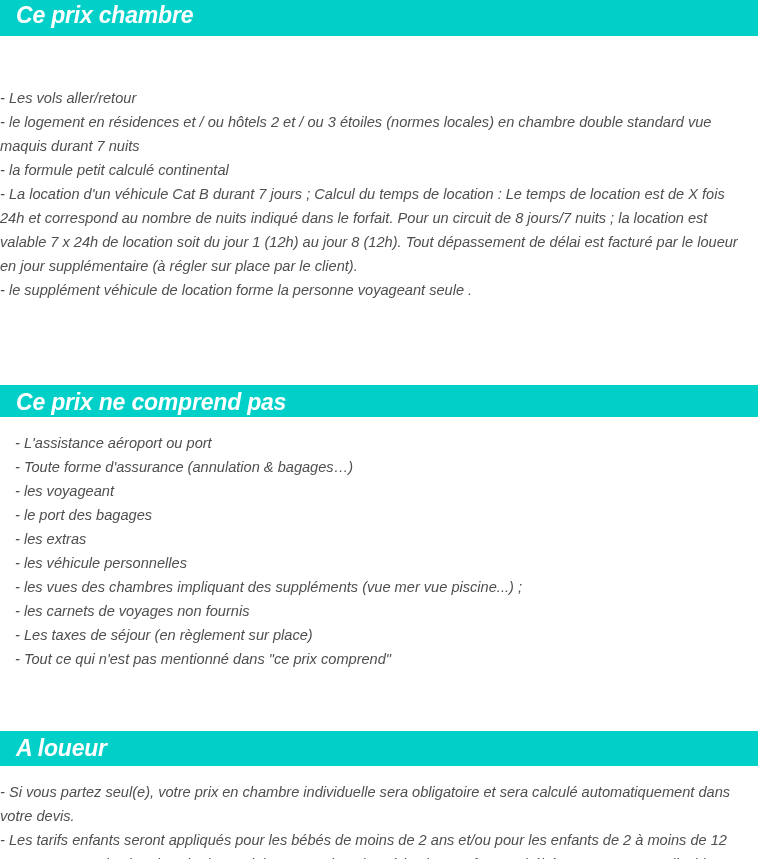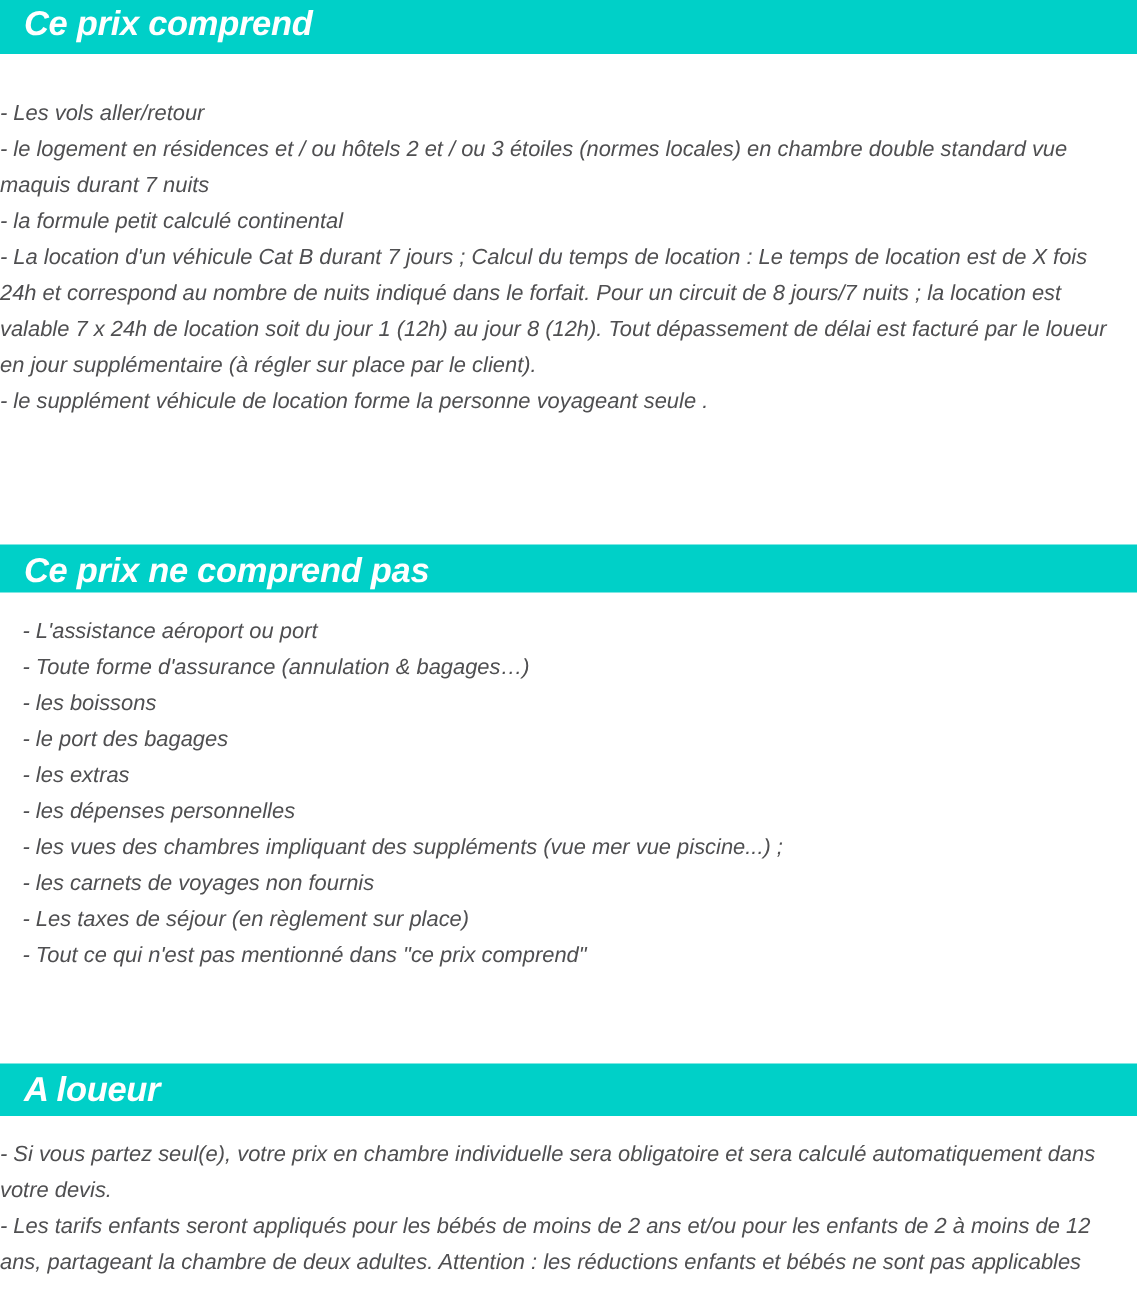--- a/index.html
+++ b/index.html
@@ -60,56 +60,56 @@
   }
 
   .list-line {
     white-space: normal;
   }
 
   
   .gap-after-s1 { height: 83px; }
   .gap-after-s2 { height: 60px; }
 
-  .body-s1 { padding-top: 28px; }
+  .body-s1 { padding-top: 14px; margin-top: 36px; }
   .body-s2 { padding-top: 14px; }
   .body-s3 { padding-top: 14px; }
 
   .body-s1 .list-line,
   .body-s3 .list-line { line-height: 24px; }
   .body-s2 .list-line { line-height: 24px; margin-left: 15px; }
 </style>
 </head>
 <body>
 
 <div class="page">
 
   <div class="section-banner banner-1">
-    <span class="banner-title">Ce prix comprend</span>
+    <span class="banner-title">Ce prix chambre</span>
   </div>
   <div class="section-body body-s1">
     <p class="list-line">- Les vols aller/retour</p>
     <p class="list-line">- le logement en résidences et / ou hôtels 2 et / ou 3 étoiles (normes locales) en chambre double standard vue maquis durant 7 nuits</p>
     <p class="list-line">- la formule petit calculé continental</p>
     <p class="list-line">- La location d'un véhicule Cat B durant 7 jours ; Calcul du temps de location : Le temps de location est de X fois 24h et correspond au nombre de nuits indiqué dans le forfait. Pour un circuit de 8 jours/7 nuits ; la location est valable 7 x 24h de location soit du jour 1 (12h) au jour 8 (12h). Tout dépassement de délai est facturé par le loueur en jour supplémentaire (à régler sur place par le client).</p>
     <p class="list-line">- le supplément véhicule de location forme la personne voyageant seule .</p>
   </div>
 
   <div class="gap-after-s1"></div>
 
   <div class="section-banner banner-2">
     <span class="banner-title">Ce prix ne comprend pas</span>
   </div>
   <div class="section-body body-s2">
     <p class="list-line">- L'assistance aéroport ou port</p>
     <p class="list-line">- Toute forme d'assurance (annulation &amp; bagages…)</p>
-    <p class="list-line">- les boissons</p>
+    <p class="list-line">- les voyageant</p>
     <p class="list-line">- le port des bagages</p>
     <p class="list-line">- les extras</p>
-    <p class="list-line">- les dépenses personnelles</p>
+    <p class="list-line">- les véhicule personnelles</p>
     <p class="list-line">- les vues des chambres impliquant des suppléments (vue mer vue piscine...) ;</p>
     <p class="list-line">- les carnets de voyages non fournis</p>
     <p class="list-line">- Les taxes de séjour (en règlement sur place)</p>
     <p class="list-line">- Tout ce qui n'est pas mentionné dans "ce prix comprend"</p>
   </div>
 
   <div class="gap-after-s2"></div>
 
   <div class="section-banner banner-3">
     <span class="banner-title">A loueur</span>

